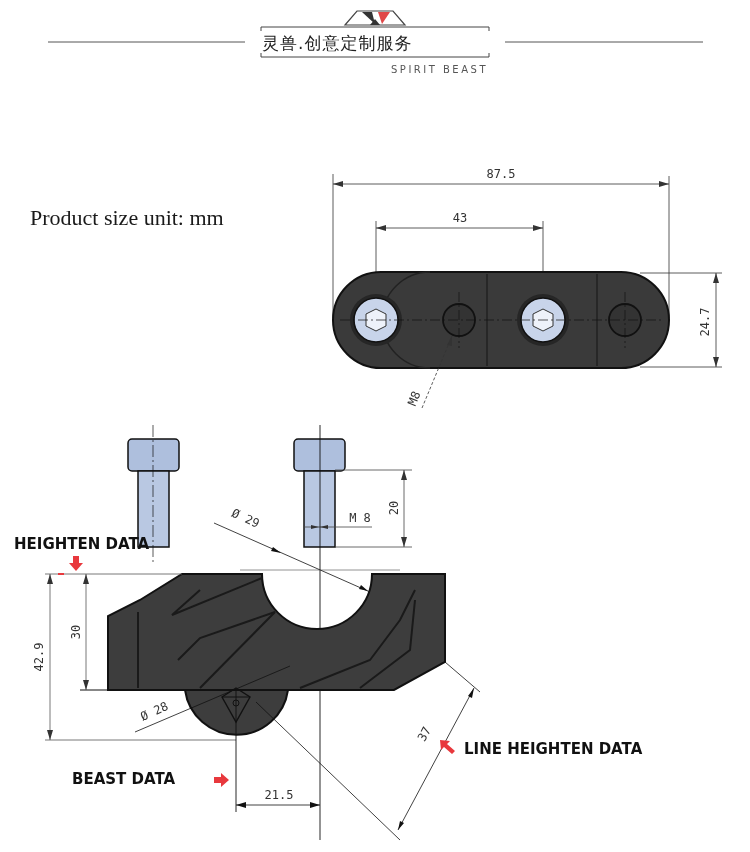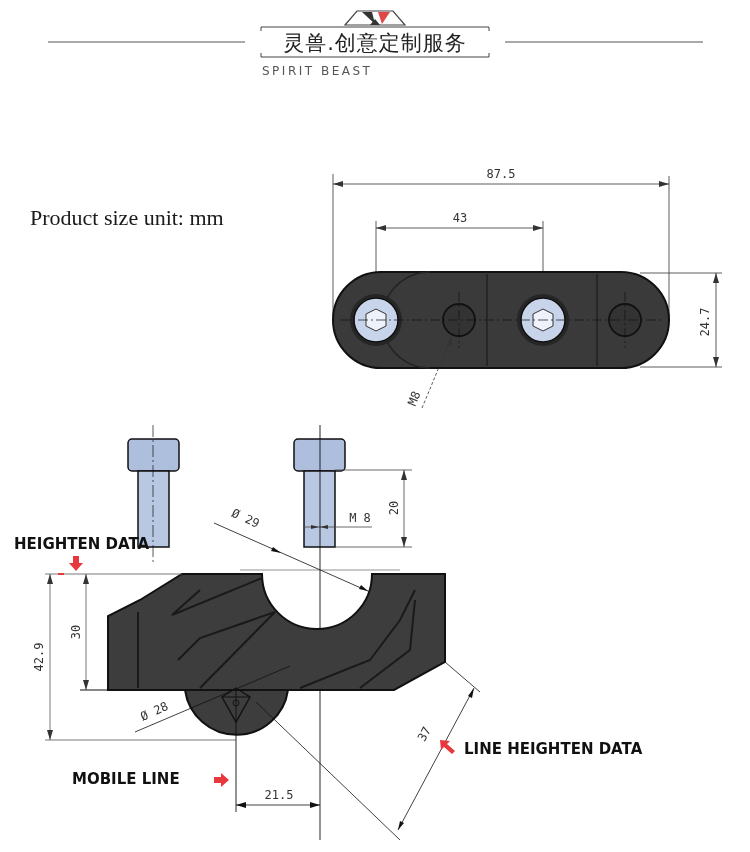--- a/index.html
+++ b/index.html
@@ -1,19 +1,19 @@
 <!DOCTYPE html>
 <html><head>
 <meta charset="utf-8">
 <style>
   html,body{margin:0;padding:0;background:#fff;}
   body{width:750px;height:852px;position:relative;overflow:hidden;font-family:"DejaVu Sans",sans-serif;}
   .abs{position:absolute;}
-  .brand-cn{left:262px;top:30px;width:226px;height:26px;font-size:21px;color:#222;text-align:center;line-height:26px;letter-spacing:1px;}
-  .brand-en{left:262px;top:64px;width:226px;font-size:12px;color:#555;text-align:left;letter-spacing:2.5px;}
+  .brand-cn{left:262px;top:30px;width:226px;height:26px;font-size:17px;color:#222;text-align:left;line-height:26px;letter-spacing:1px;}
+  .brand-en{left:262px;top:64px;width:226px;font-size:10px;color:#555;text-align:right;letter-spacing:2.5px;}
   .unit{left:30px;top:205px;font-size:22px;color:#1a1a1a;font-family:Liberation Serif, serif;}
   .callout{font-family:"DejaVu Sans",sans-serif;font-weight:bold;color:#111;font-size:15px;}
   .dim{font-family:"DejaVu Sans Mono",monospace;font-size:12px;fill:#333;}
   svg{position:absolute;left:0;top:0;}
 </style>
 </head>
 <body>
 
 <svg width="750" height="852">
 
@@ -154,13 +154,13 @@
   <line x1="58" y1="574" x2="64" y2="574" stroke="#e8383d" stroke-width="2"></line>
   <path d="M214 777 h7 v-4 l8 7 l-8 7 v-4 h-7 z" fill="#e8383d"></path>
   <path d="M440 740 l10 1 l-3 3 l8 7 l-3 3 l-8 -7 l-3 3 z" fill="#e8383d"></path>
 </svg>
 
 <div class="abs brand-cn">灵兽.创意定制服务</div>
 <div class="abs brand-en">SPIRIT BEAST</div>
 <div class="abs unit">Product size unit: mm</div>
 <div class="abs callout" style="left:14px;top:535px;font-size:15px;">HEIGHTEN DATA</div>
 <div class="abs callout" style="left:464px;top:740px;">LINE HEIGHTEN DATA</div>
-<div class="abs callout" style="left:72px;top:770px;">MOBILE LINE</div>
+<div class="abs callout" style="left:72px;top:770px;">BEAST DATA</div>
 
 </body></html>

